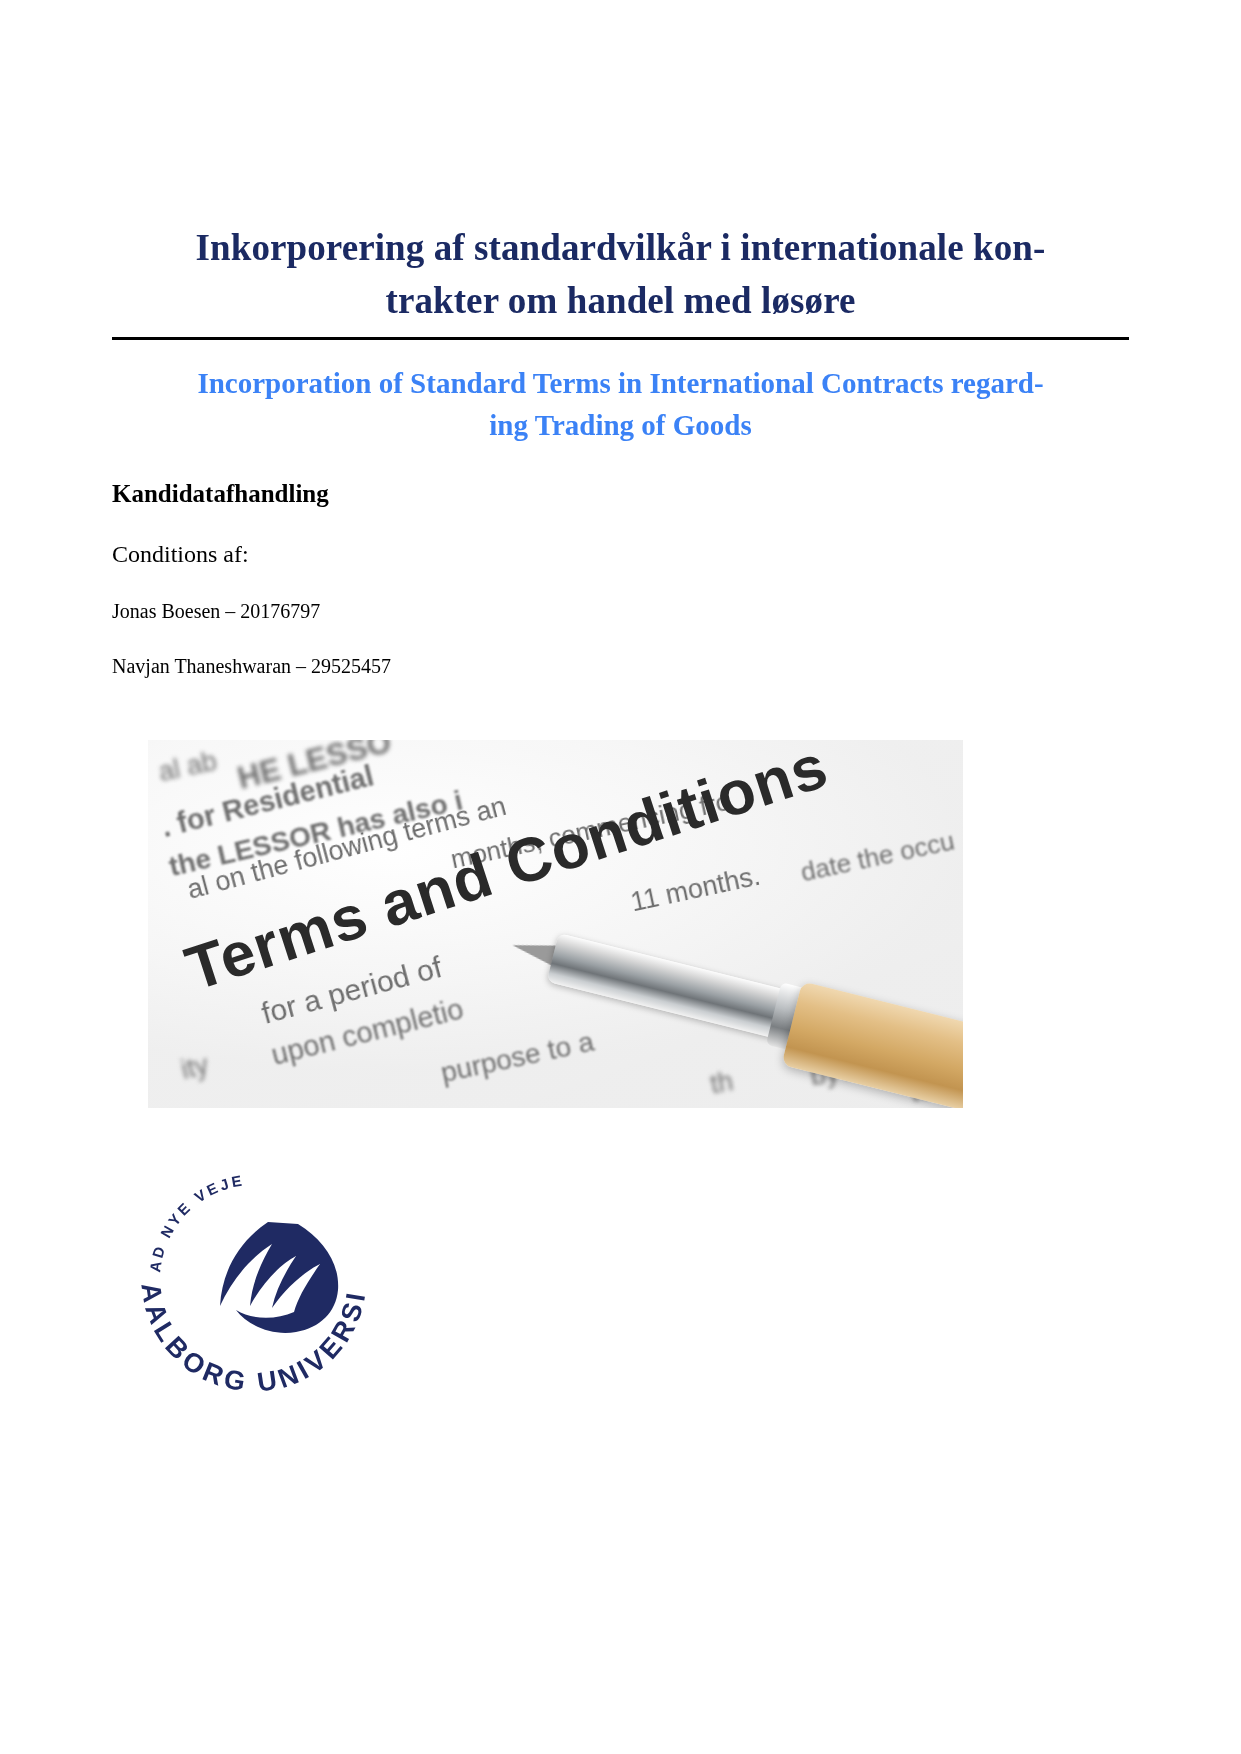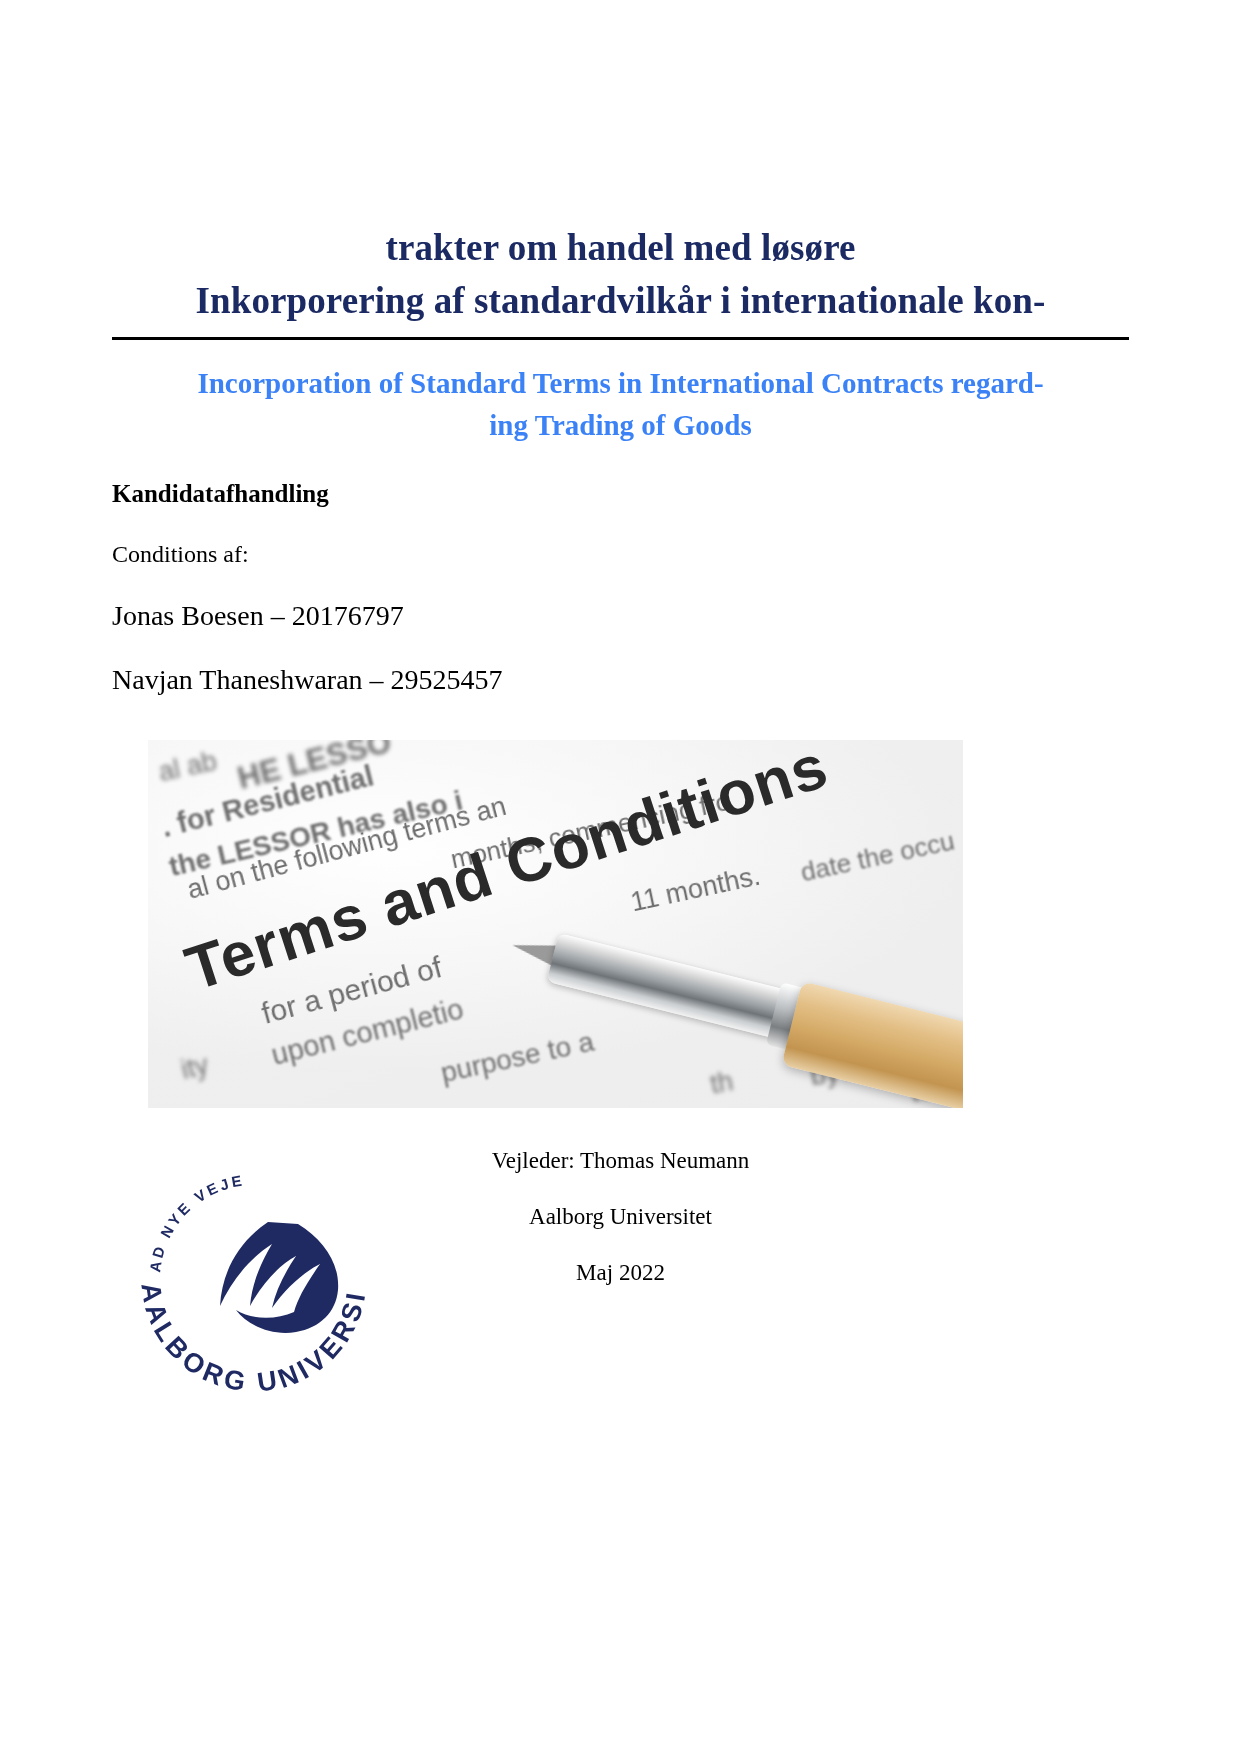--- a/index.html
+++ b/index.html
@@ -66,21 +66,21 @@
     color: #000000;
     margin-bottom: 33px;
   }
 
   .made-by {
     font-size: 24px;
     margin-bottom: 32px;
   }
 
   .author {
-    font-size: 28px;
+    font-size: 20px;
     margin-bottom: 32px;
   }
 
   
   .cover-photo {
     position: absolute;
     left: 148px;
     top: 740px;
     width: 815px;
     height: 368px;
@@ -186,22 +186,22 @@
 
   [data-name="page-root"] { outline: none; }
 </style>
 </head>
 <body>
 
 <div class="page" data-name="page-root">
 
   <div class="title-block" data-name="title-block">
     <div class="title-da" data-name="page-title-danish">
+      <div data-name="page-title-danish-line1">Inkorporering af standardvilkår i internationale kon-</div>
       <div data-name="page-title-danish-line2">trakter om handel med løsøre</div>
-      <div data-name="page-title-danish-line1">Inkorporering af standardvilkår i internationale kon-</div>
     </div>
     <div class="rule" data-name="title-divider"></div>
     <div class="title-en" data-name="page-title-english">
       <div data-name="page-title-english-line1">Incorporation of Standard Terms in International Contracts regard-</div>
       <div data-name="page-title-english-line2">ing Trading of Goods</div>
     </div>
   </div>
 
   <div class="meta-block" data-name="document-meta">
     <div class="doc-type" data-name="document-type">Kandidatafhandling</div>
@@ -252,19 +252,14 @@
           <textPath href="#arcTop" startOffset="4%">AD NYE VEJE</textPath>
         </text>
         <text font-family="Liberation Sans, sans-serif" font-size="27" font-weight="bold" letter-spacing="4">
           <textPath href="#arcBottom" startOffset="4%">AALBORG UNIVERSITET</textPath>
         </text>
         <path d="M148,62 C118,82 102,112 100,146 C112,120 130,98 152,84 C140,104 132,124 130,146 C142,124 158,106 176,96 C164,114 156,130 152,148 C166,128 184,112 200,104 C186,124 178,138 174,152 C156,160 132,160 116,150 C128,166 152,176 176,172 C200,168 216,152 218,130 C220,104 204,80 178,64 Z"></path>
       </g>
     </svg>
   </div>
 
-  <div class="footer-block" data-name="footer-meta">
-    <div class="footer-line" data-name="supervisor-line">Vejleder: Thomas Neumann</div>
-    <div class="footer-line" data-name="institution-line">Aalborg Universitet</div>
-    <div class="footer-line" data-name="date-line">Maj 2022</div>
-  </div>
 
 </div>
 
 </body></html>

